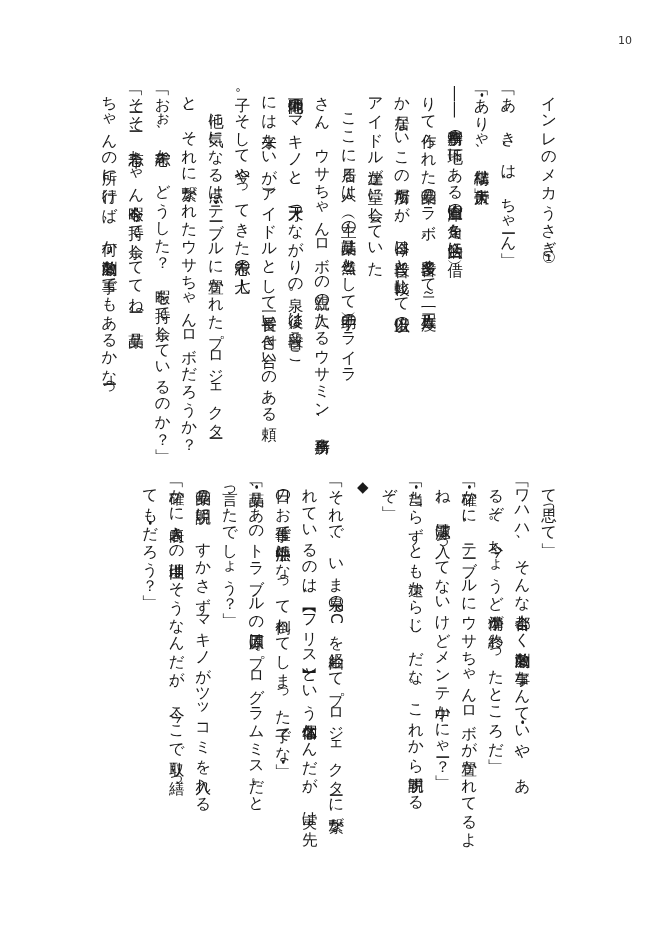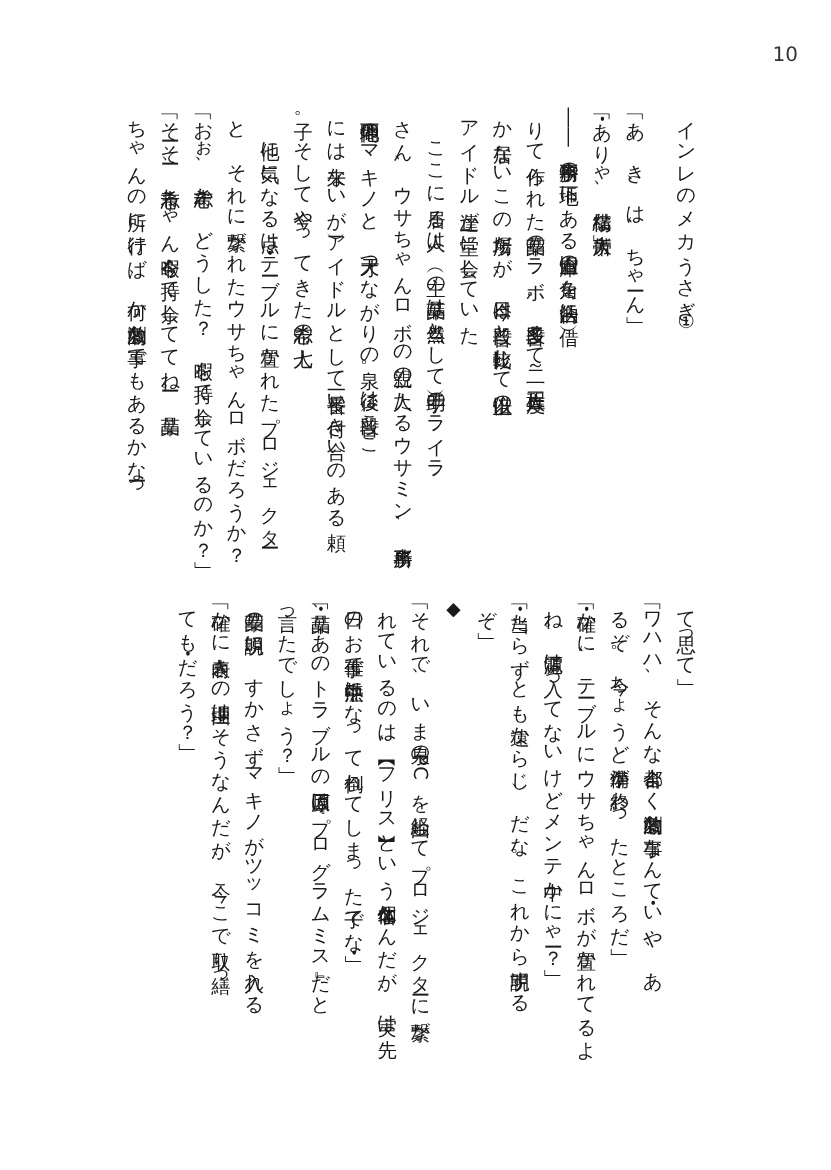--- a/index.html
+++ b/index.html
@@ -1,18 +1,18 @@
 <!DOCTYPE html>
 <html><head>
 <meta charset="utf-8">
 <style>
   html, body { margin:0; padding:0; background:#ffffff; }
   body { width:665px; height:936px; position:relative; overflow:hidden;
          font-family:"DejaVu Sans","Liberation Sans",sans-serif; color:#1a1a1a; }
-  .page-number { position:absolute; left:618px; top:34px; font-size:16px; color:#333; }
+  .page-number { position:absolute; left:618px; top:34px; font-size:11px; color:#333; }
   .block { position:absolute; writing-mode:vertical-rl; -webkit-writing-mode:vertical-rl;
            font-size:15.5px; line-height:26.6px; letter-spacing:0.4px; }
   .block-top { top:86px; right:103px; height:380px; }
   .block-bottom { top:478px; right:103px; height:380px; }
   .line { display:block; white-space:nowrap; }
   .title { margin-left:14px; }
   .diamond { font-size:15px; }
 </style>
 </head>
 <body>

